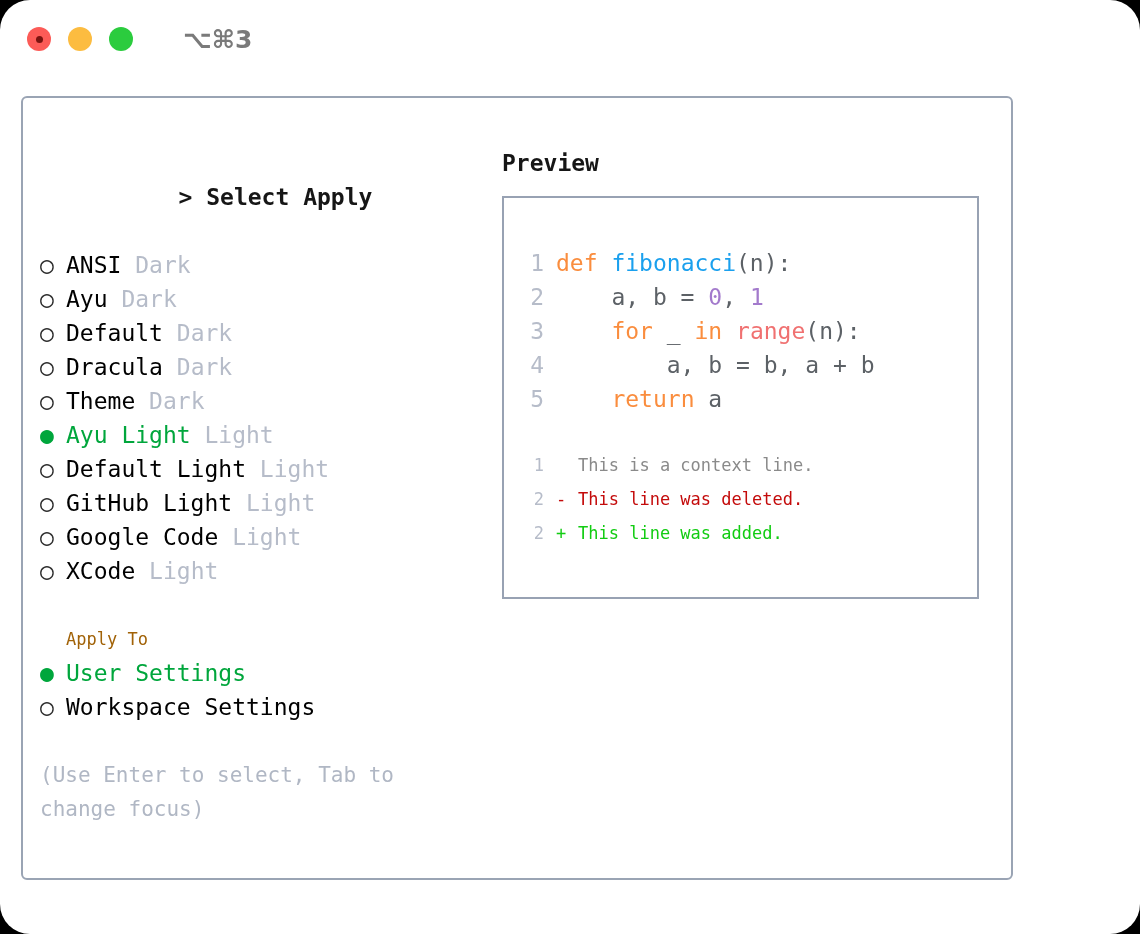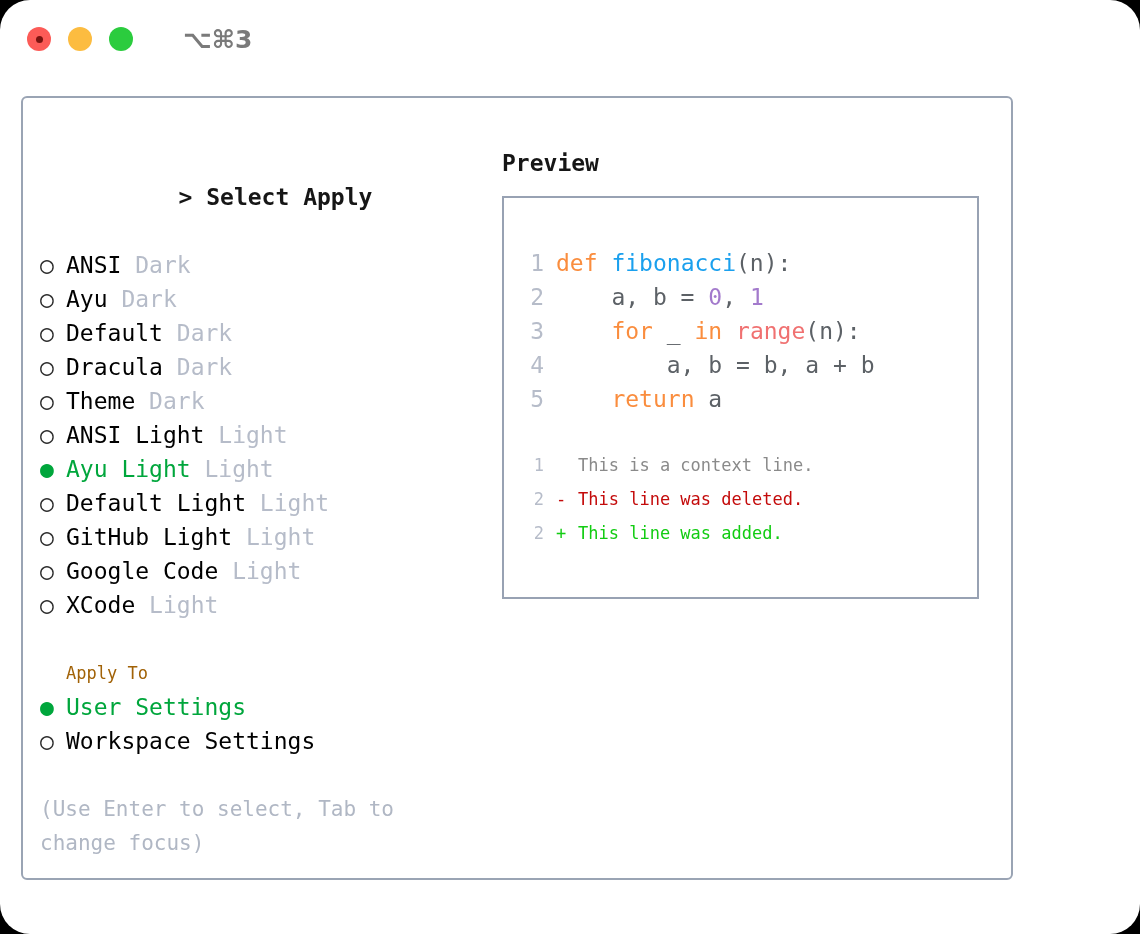--- a/index.html
+++ b/index.html
@@ -212,21 +212,20 @@
         <div class="section-title">
           <span class="caret">&gt;</span><span> </span><span>Select Apply</span>
         </div>
 
         <div id="theme-list">
             <div class="opt-row"><span class="bullet">○</span><span class="opt-label">ANSI</span><span class="opt-variant"> Dark</span></div>
             <div class="opt-row"><span class="bullet">○</span><span class="opt-label">Ayu</span><span class="opt-variant"> Dark</span></div>
             <div class="opt-row"><span class="bullet">○</span><span class="opt-label">Default</span><span class="opt-variant"> Dark</span></div>
             <div class="opt-row"><span class="bullet">○</span><span class="opt-label">Dracula</span><span class="opt-variant"> Dark</span></div>
             <div class="opt-row"><span class="bullet">○</span><span class="opt-label">Theme</span><span class="opt-variant"> Dark</span></div>
-            <div class="opt-row"><span class="bullet">○</span><span class="opt-label">ANSI Light</span><span class="opt-variant"> Light</span></div>
             <div class="opt-row selected"><span class="bullet">●</span><span class="opt-label">Ayu Light</span><span class="opt-variant"> Light</span></div>
             <div class="opt-row"><span class="bullet">○</span><span class="opt-label">Default Light</span><span class="opt-variant"> Light</span></div>
             <div class="opt-row"><span class="bullet">○</span><span class="opt-label">GitHub Light</span><span class="opt-variant"> Light</span></div>
             <div class="opt-row"><span class="bullet">○</span><span class="opt-label">Google Code</span><span class="opt-variant"> Light</span></div>
             <div class="opt-row"><span class="bullet">○</span><span class="opt-label">XCode</span><span class="opt-variant"> Light</span></div>
           </div>
 
         <div class="subsection">
           <div class="subsection-title">Apply To</div>
           <div id="apply-list">

